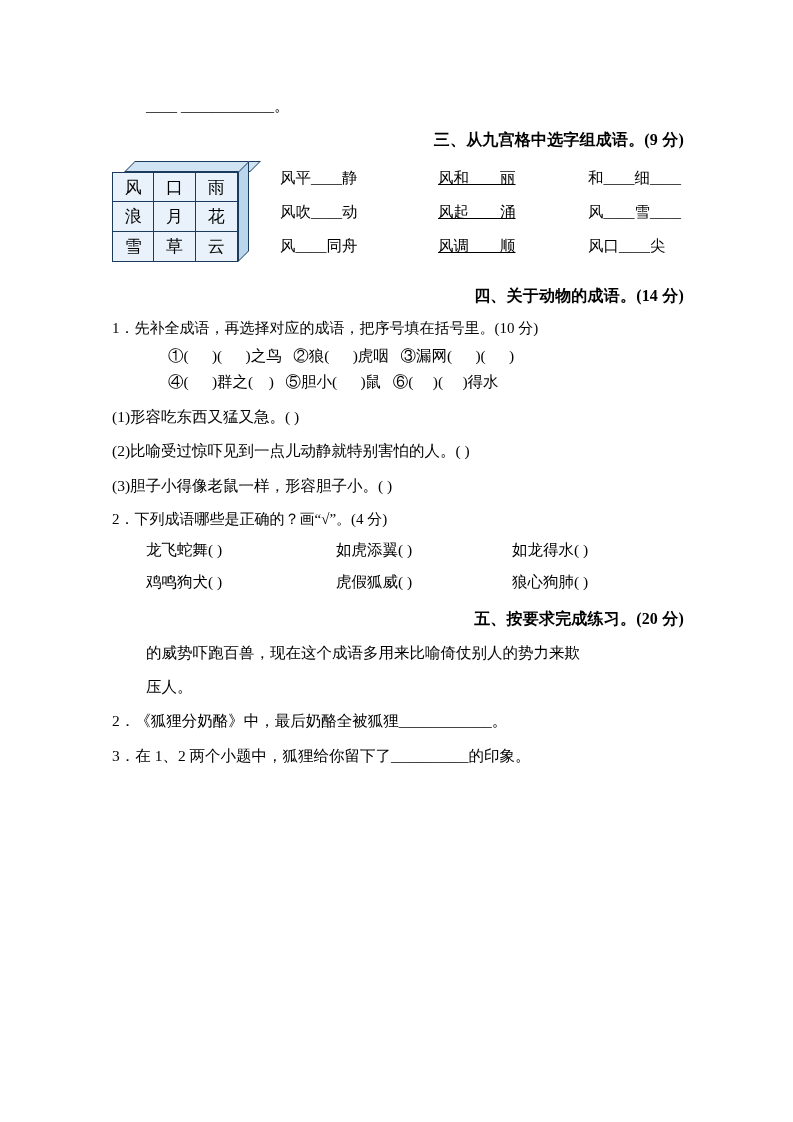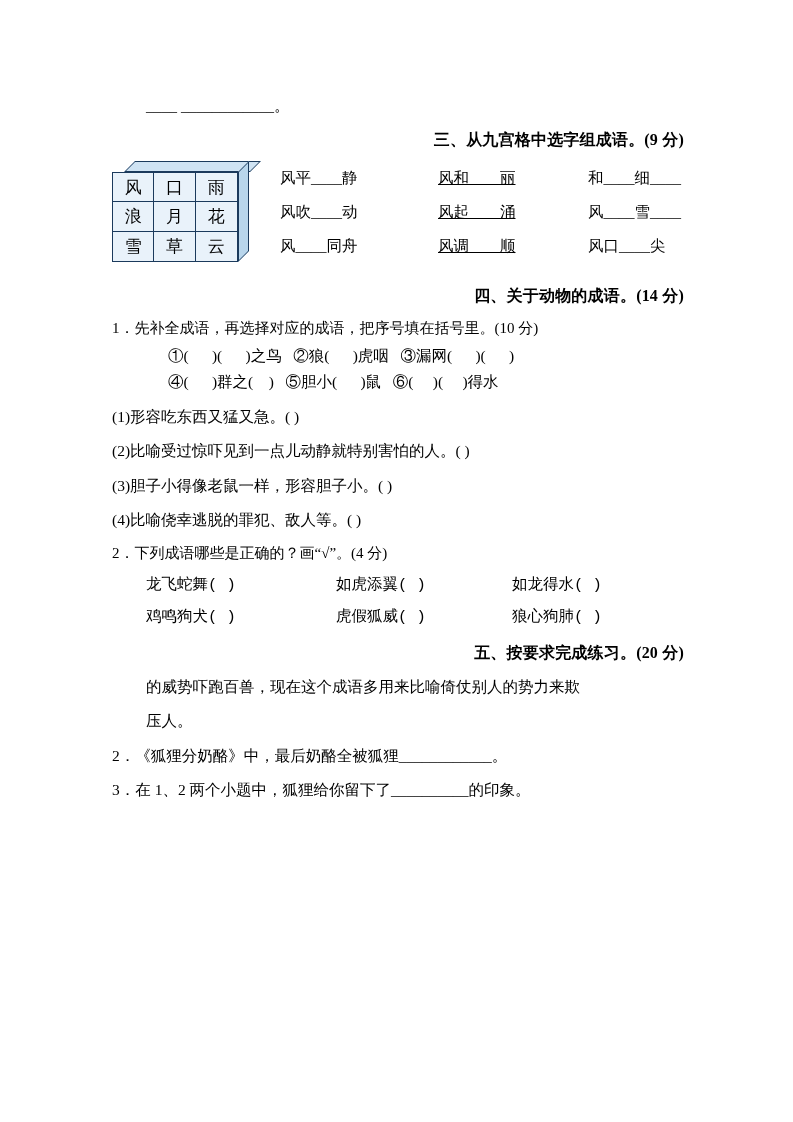--- a/index.html
+++ b/index.html
@@ -146,21 +146,21 @@
   .qline {
     font-size: 15.5px;
     margin-top: 11px;
     line-height: 1.5;
   }
   .row-cells {
     display: flex;
     font-size: 15.5px;
     margin-top: 11px;
   }
-  .row-cells > div { flex: 0 0 auto; font-family: Liberation Mono, monospace; }
+  .row-cells > div { flex: 0 0 auto; }
   .w200 { width: 190px; }
   .w190 { width: 176px; }
 </style>
 </head>
 <body>
 
 <div class="page">
   <div class="content">
 
     <div class="top-line">____ ____________。</div>
@@ -206,21 +206,20 @@
     <div class="heading gap-md">四、关于动物的成语。(14 分)</div>
 
     <div class="sub">1．先补全成语，再选择对应的成语，把序号填在括号里。(10 分)</div>
 
     <div class="line indent2 gap-sm">①(      )(      )之鸟   ②狼(      )虎咽   ③漏网(      )(      )</div>
     <div class="line indent2 gap-sm">④(      )群之(    )   ⑤胆小(      )鼠   ⑥(     )(     )得水</div>
 
     <div class="qline">(1)形容吃东西又猛又急。(        )</div>
     <div class="qline">(2)比喻受过惊吓见到一点儿动静就特别害怕的人。(        )</div>
     <div class="qline">(3)胆子小得像老鼠一样，形容胆子小。(        )</div>
-    <div class="qline">(4)比喻侥幸逃脱的罪犯、敌人等。(        )</div>
 
     <div class="sub gap-md">2．下列成语哪些是正确的？画“√”。(4 分)</div>
 
     <div class="row-cells indent1">
       <div class="w200">龙飞蛇舞(      )</div>
       <div class="w190">如虎添翼(      )</div>
       <div>如龙得水(      )</div>
     </div>
     <div class="row-cells indent1">
       <div class="w200">鸡鸣狗犬(      )</div>

